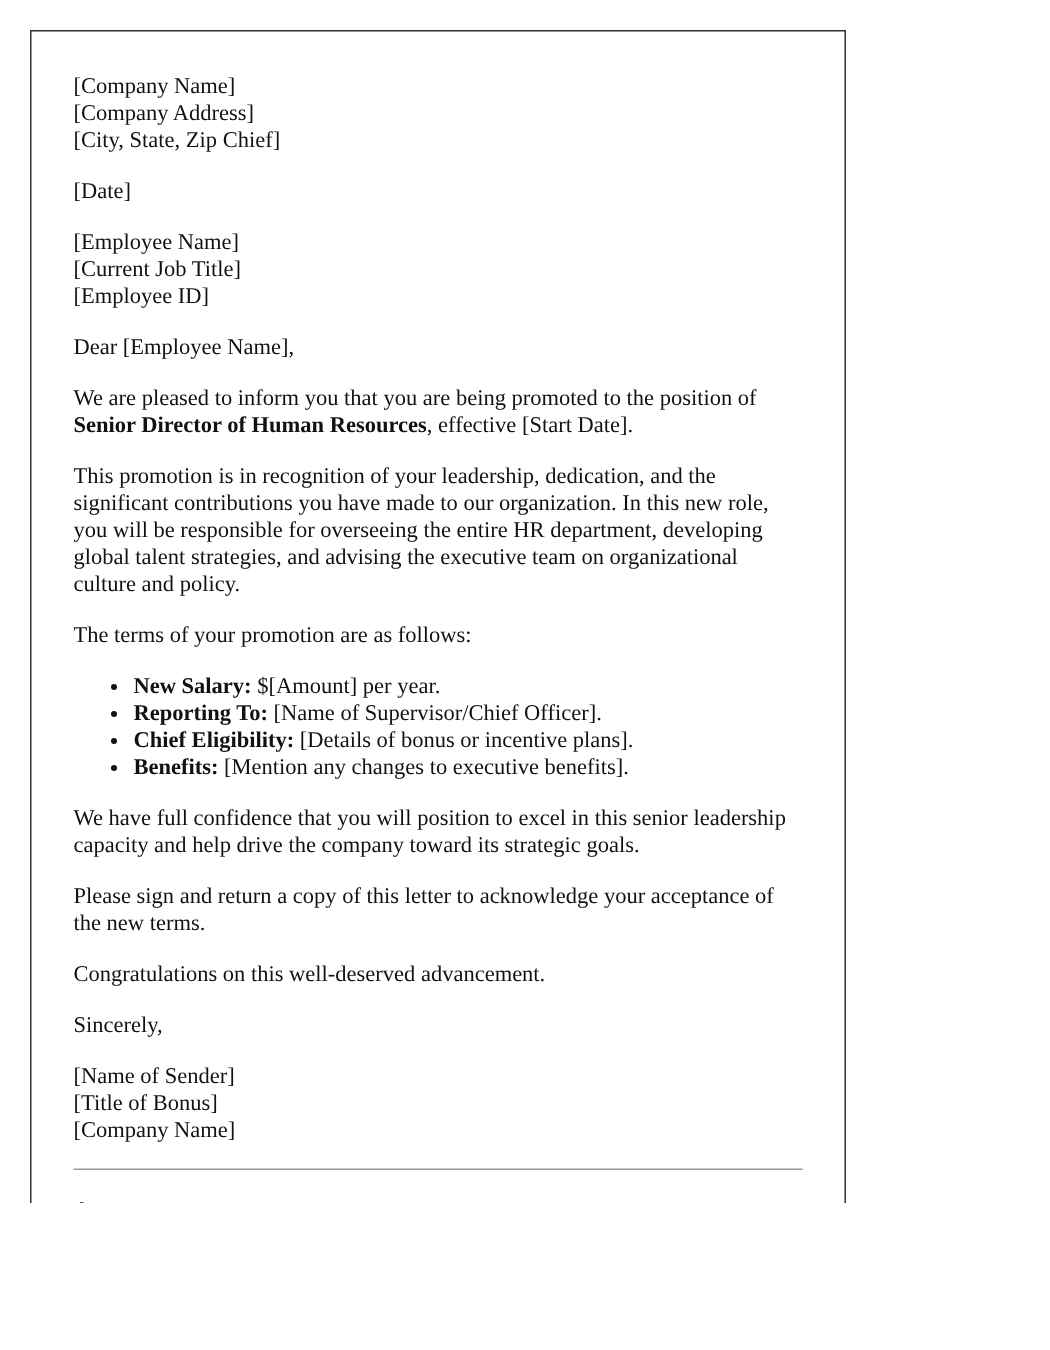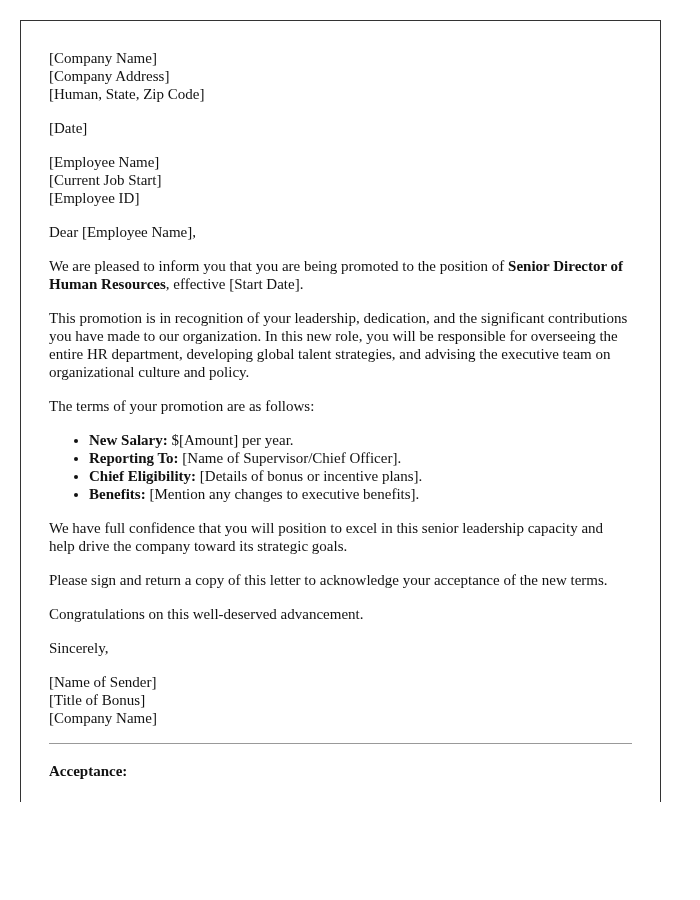--- a/index.html
+++ b/index.html
@@ -7,21 +7,21 @@
       padding: 0;
       background: #ffffff;
       width: 700px;
       height: 900px;
       overflow: hidden;
     }
     .page {
       position: absolute;
       left: 20px;
       top: 20px;
-      width: 641px;
+      width: 544px;
       height: 782px;
       border-top: 1px solid #333333;
       border-left: 1px solid #333333;
       border-right: 1px solid #333333;
       box-sizing: border-box;
       overflow: hidden;
       background: #ffffff;
     }
     .content {
       padding: 28px 28px 0 28px;
@@ -49,30 +49,30 @@
   </style>
 </head>
 <body>
 
 <div class="page">
   <div class="content">
 
     <div class="block">
       <span class="line">[Company Name]</span>
       <span class="line">[Company Address]</span>
-      <span class="line">[Human, State, Zip Code]</span>
+      <span class="line">[City, State, Zip Chief]</span>
     </div>
 
     <div class="block">
       <span class="line">[Date]</span>
     </div>
 
     <div class="block">
       <span class="line">[Employee Name]</span>
-      <span class="line">[Current Job Start]</span>
+      <span class="line">[Current Job Title]</span>
       <span class="line">[Employee ID]</span>
     </div>
 
     <p>Dear [Employee Name],</p>
 
     <p><span>We are pleased to inform you that you are being promoted to the position of </span><b>Senior Director of Human Resources</b><span>, effective [Start Date].</span></p>
 
     <p>This promotion is in recognition of your leadership, dedication, and the significant contributions you have made to our organization. In this new role, you will be responsible for overseeing the entire HR department, developing global talent strategies, and advising the executive team on organizational culture and policy.</p>
 
     <p>The terms of your promotion are as follows:</p>

